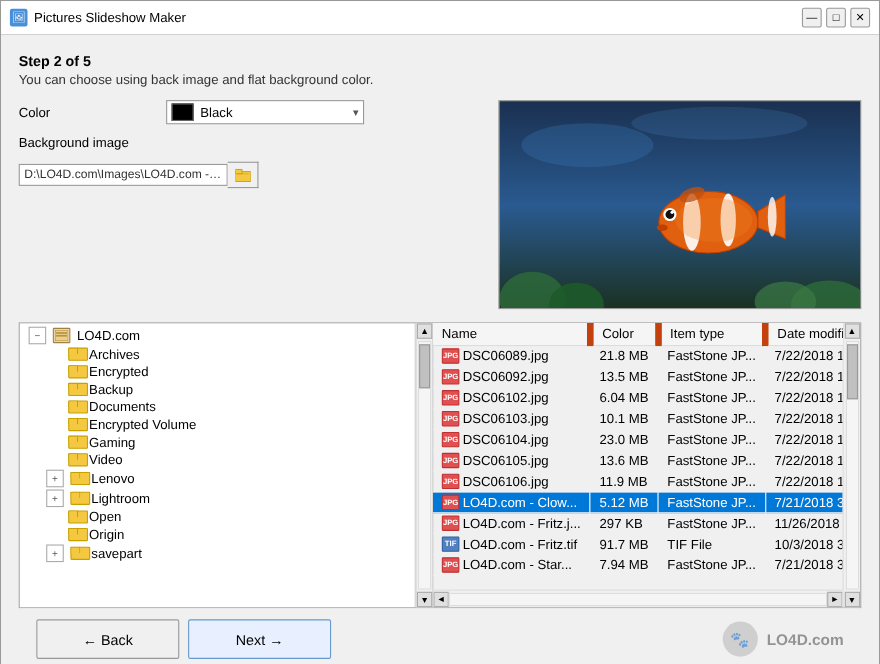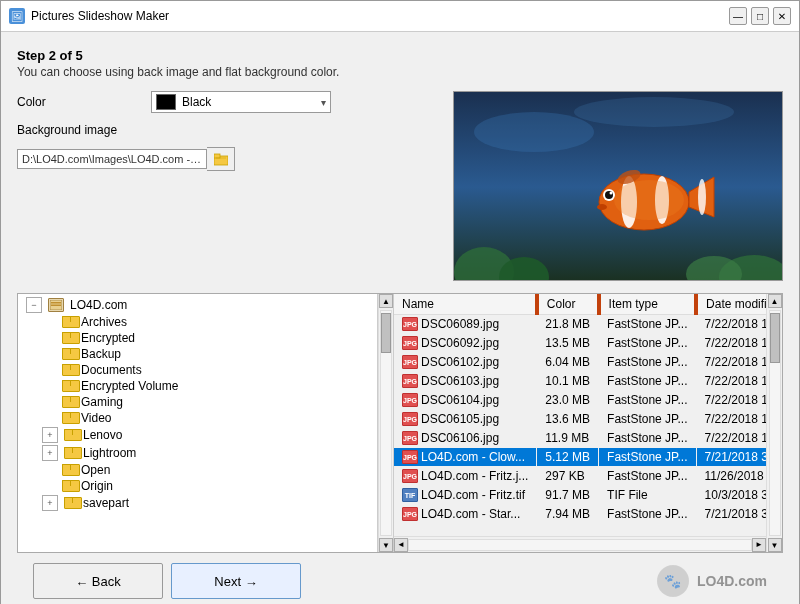--- a/index.html
+++ b/index.html
@@ -241,21 +241,21 @@
       overflow-y: auto;
       overflow-x: auto;
     }
     .file-table {
       width: 100%;
       border-collapse: collapse;
     }
     .file-table th {
       background: #f5f5f5;
       border-bottom: 1px solid #ddd;
-      border-right: 4px solid #c2410c;
+      border-right: 6px solid #c2410c;
       padding: 3px 8px;
       text-align: left;
       font-size: 12px;
       font-weight: normal;
       position: sticky;
       top: 0;
       white-space: nowrap;
       cursor: pointer;
     }
     .file-table td {

